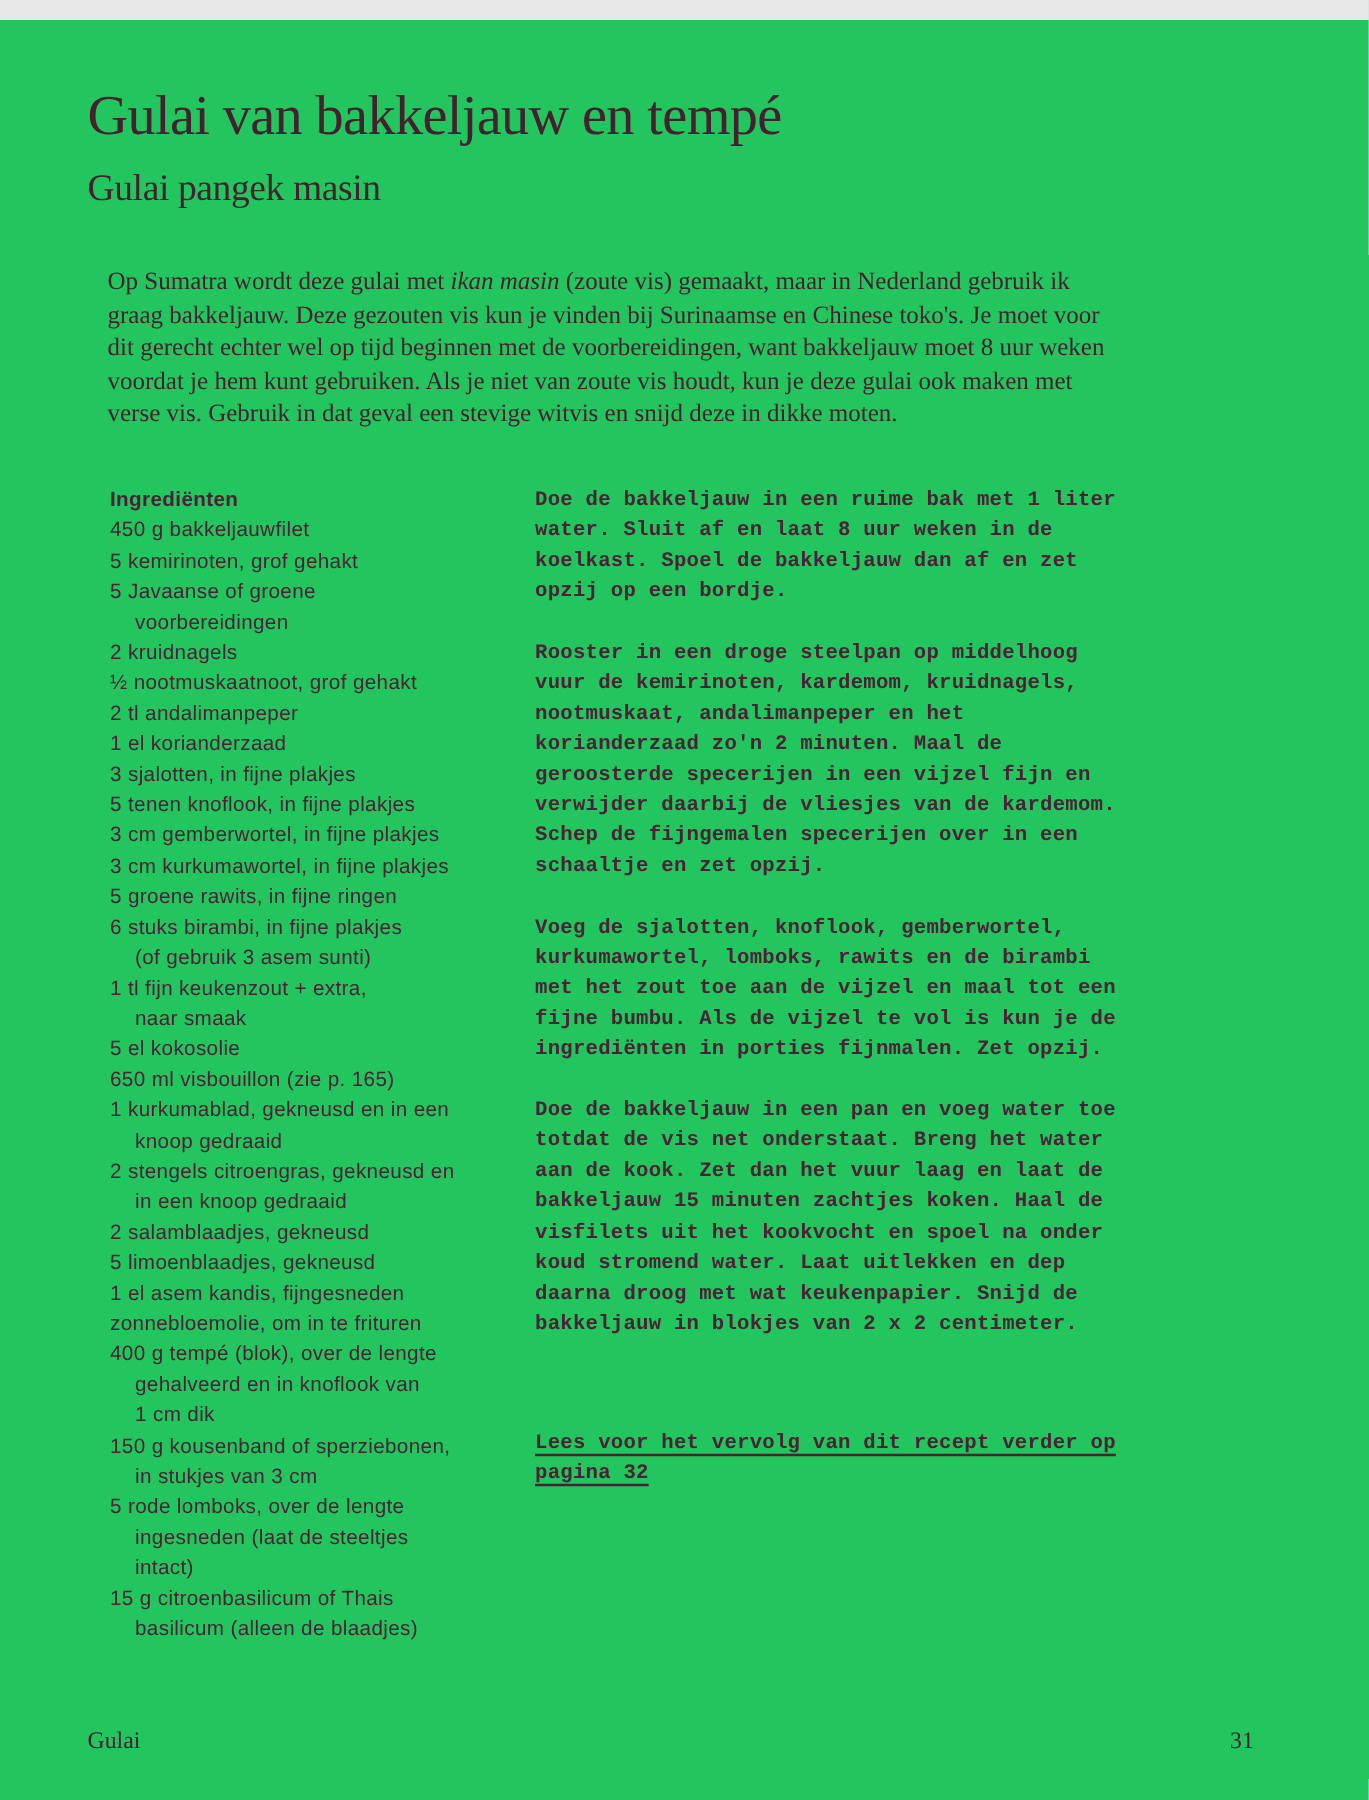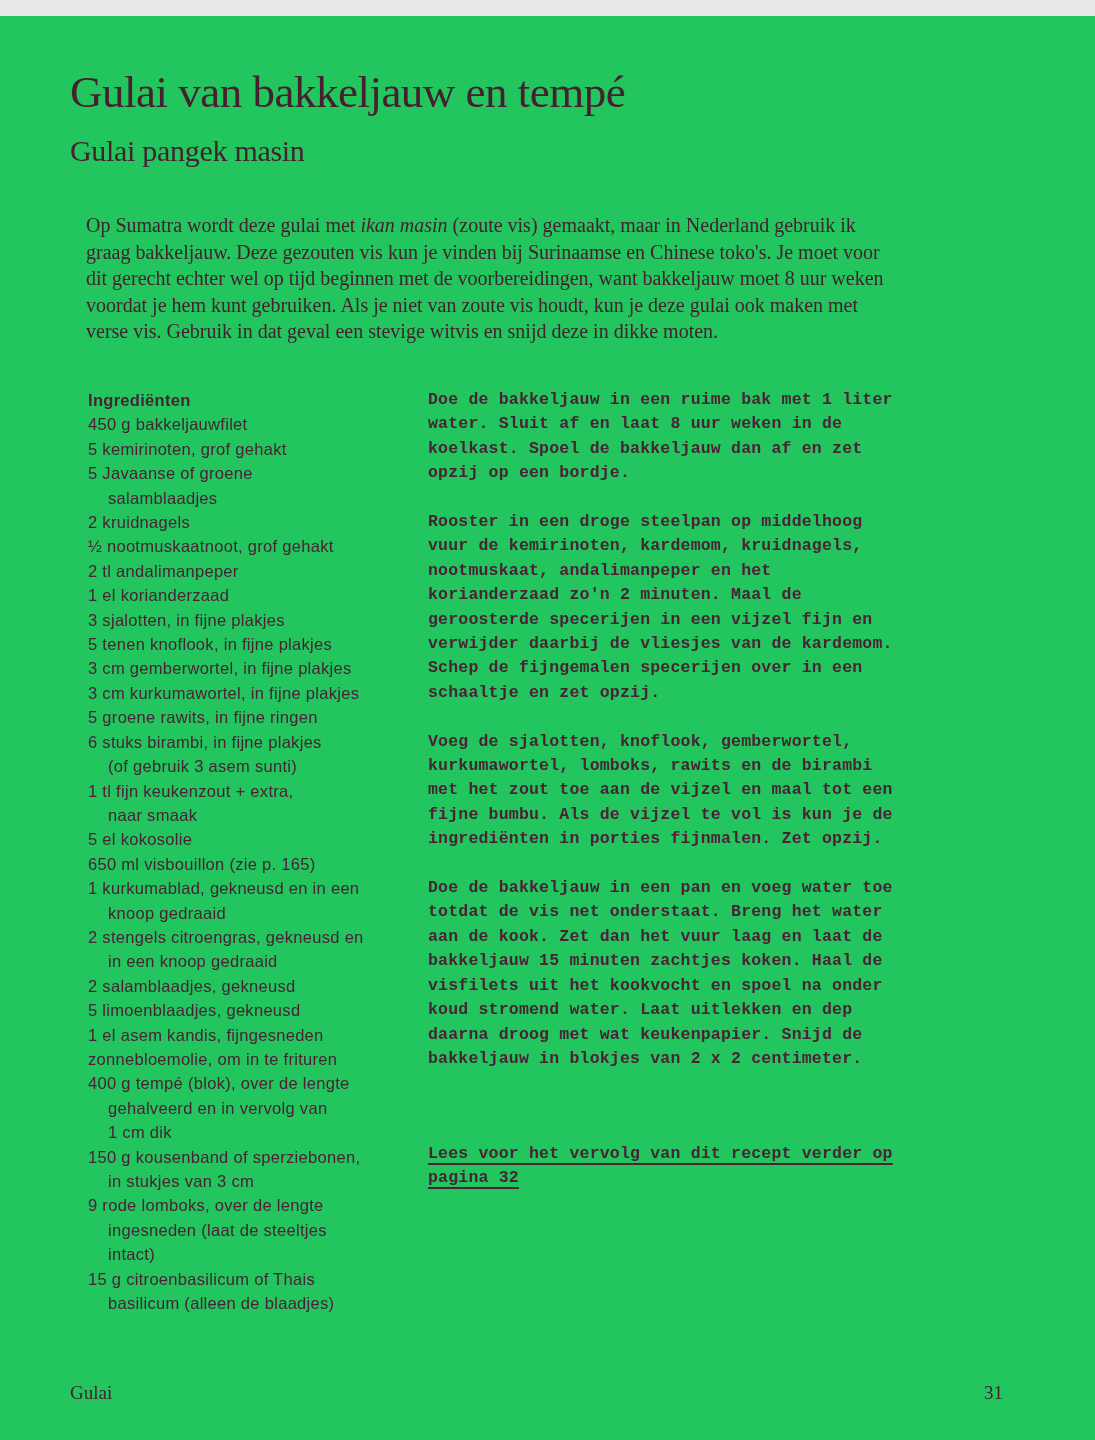--- a/index.html
+++ b/index.html
@@ -117,21 +117,21 @@
   <h2 class="subtitle">Gulai pangek masin</h2>
 
   <p class="intro"><span>Op Sumatra wordt deze gulai met </span><em>ikan masin</em><span> (zoute vis) gemaakt, maar in Nederland gebruik ik graag bakkeljauw. Deze gezouten vis kun je vinden bij Surinaamse en Chinese toko's. Je moet voor dit gerecht echter wel op tijd beginnen met de voorbereidingen, want bakkeljauw moet 8 uur weken voordat je hem kunt gebruiken. Als je niet van zoute vis houdt, kun je deze gulai ook maken met verse vis. Gebruik in dat geval een stevige witvis en snijd deze in dikke moten.</span></p>
 
   <div class="ingredients">
     <div class="ing-header">Ingrediënten</div>
     <div id="ing-list">
         <div class="ing-line">450 g bakkeljauwfilet</div>
         <div class="ing-line">5 kemirinoten, grof gehakt</div>
         <div class="ing-line">5 Javaanse of groene</div>
-        <div class="ing-line indent">salamblaadjes</div>
+        <div class="ing-line indent">voorbereidingen</div>
         <div class="ing-line">2 kruidnagels</div>
         <div class="ing-line">½ nootmuskaatnoot, grof gehakt</div>
         <div class="ing-line">2 tl andalimanpeper</div>
         <div class="ing-line">1 el korianderzaad</div>
         <div class="ing-line">3 sjalotten, in fijne plakjes</div>
         <div class="ing-line">5 tenen knoflook, in fijne plakjes</div>
         <div class="ing-line">3 cm gemberwortel, in fijne plakjes</div>
         <div class="ing-line">3 cm kurkumawortel, in fijne plakjes</div>
         <div class="ing-line">5 groene rawits, in fijne ringen</div>
         <div class="ing-line">6 stuks birambi, in fijne plakjes</div>
@@ -142,25 +142,25 @@
         <div class="ing-line">650 ml visbouillon (zie p. 165)</div>
         <div class="ing-line">1 kurkumablad, gekneusd en in een</div>
         <div class="ing-line indent">knoop gedraaid</div>
         <div class="ing-line">2 stengels citroengras, gekneusd en</div>
         <div class="ing-line indent">in een knoop gedraaid</div>
         <div class="ing-line">2 salamblaadjes, gekneusd</div>
         <div class="ing-line">5 limoenblaadjes, gekneusd</div>
         <div class="ing-line">1 el asem kandis, fijngesneden</div>
         <div class="ing-line">zonnebloemolie, om in te frituren</div>
         <div class="ing-line">400 g tempé (blok), over de lengte</div>
-        <div class="ing-line indent">gehalveerd en in vervolg van</div>
+        <div class="ing-line indent">gehalveerd en in knoflook van</div>
         <div class="ing-line indent">1 cm dik</div>
         <div class="ing-line">150 g kousenband of sperziebonen,</div>
         <div class="ing-line indent">in stukjes van 3 cm</div>
-        <div class="ing-line">9 rode lomboks, over de lengte</div>
+        <div class="ing-line">5 rode lomboks, over de lengte</div>
         <div class="ing-line indent">ingesneden (laat de steeltjes</div>
         <div class="ing-line indent">intact)</div>
         <div class="ing-line">15 g citroenbasilicum of Thais</div>
         <div class="ing-line indent">basilicum (alleen de blaadjes)</div>
       </div>
   </div>
 
   <div class="instructions">
     <div id="instr-list">
         <p>Doe de bakkeljauw in een ruime bak met 1 liter water. Sluit af en laat 8 uur weken in de koelkast. Spoel de bakkeljauw dan af en zet opzij op een bordje.</p>

